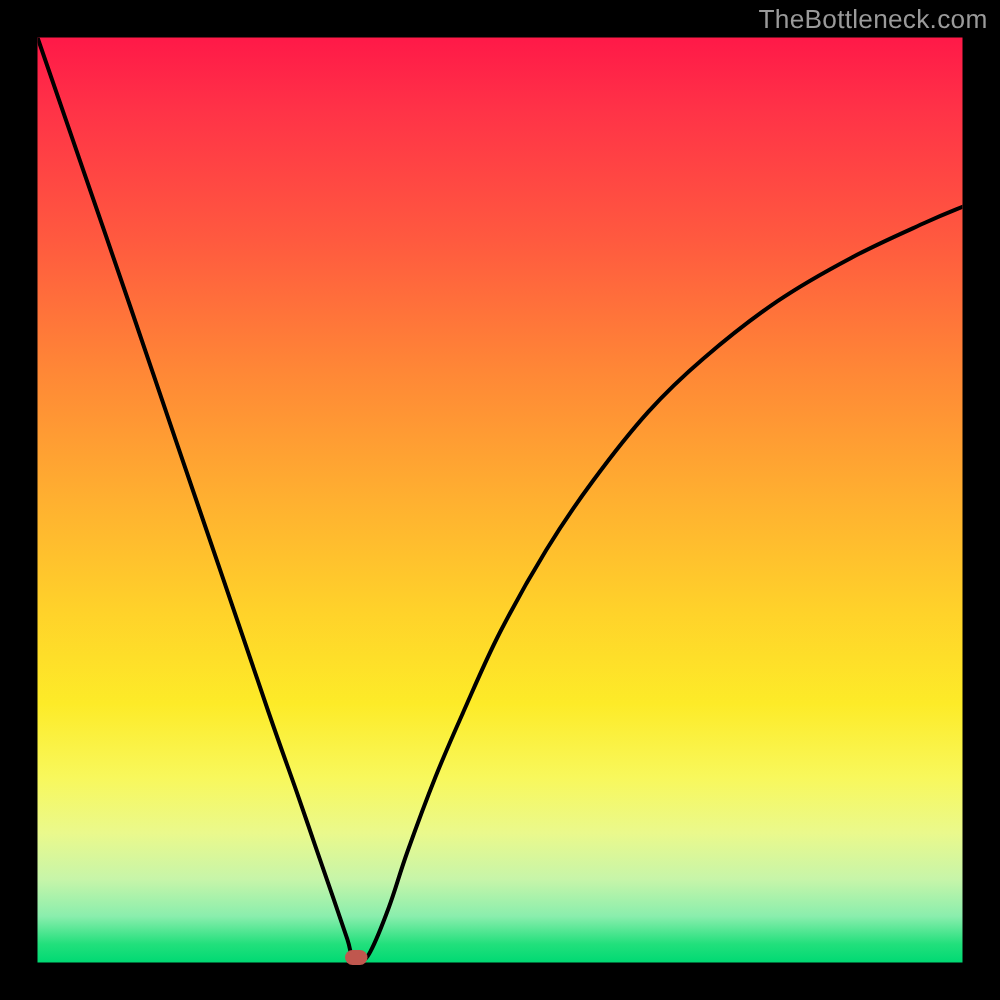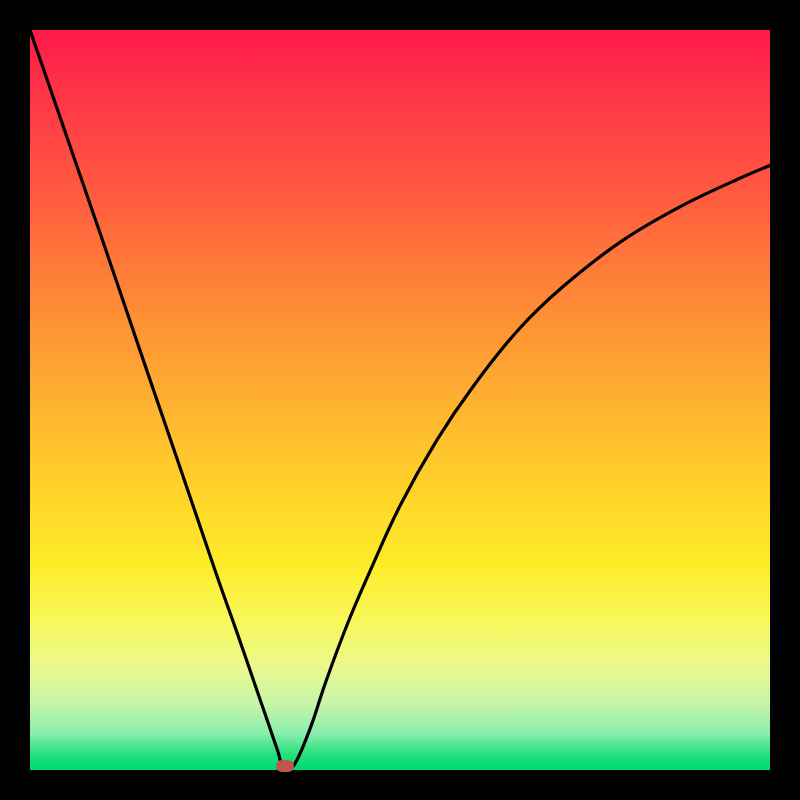--- a/index.html
+++ b/index.html
@@ -69,13 +69,14 @@
 </head>
 <body>
 
 <div class="frame">
   <div class="plot-area">
     <svg class="curve-svg" viewBox="0 0 740 740" preserveAspectRatio="none">
       <path fill="none" stroke="#000" stroke-width="3.2" stroke-linejoin="round" stroke-linecap="round" d="M 0 0 C 6.66 19.31400000000001, 23.68 68.67200000000007, 37 107.30000000000007 C 50.32 145.92800000000005, 60.68 175.70560000000003, 74 214.60000000000002 C 87.32 253.4944, 97.68 284.35240000000005, 111 323.38000000000005 C 124.32 362.40760000000006, 134.68 392.39239999999995, 148 431.41999999999996 C 161.32 470.44759999999997, 174.344 509.29760000000005, 185 540.2 C 195.656 571.1024000000001, 200.54000000000002 584.0524, 207.20000000000002 603.1 C 213.86 622.1476, 216.672 630.5688, 222 646.02 C 227.328 661.4712, 232.138 675.3536, 236.8 688.94 C 241.46200000000002 702.5264000000001, 245.236 713.3748, 247.9 721.5 C 250.56400000000002 729.6252, 249.60200000000003 731.1496000000001, 251.60000000000002 734.08 C 253.598 737.0104, 256.336 738.3127999999999, 259 737.78 C 261.664 737.2472, 262.404 738.7124, 266.4 731.12 C 270.39599999999996 723.5276, 275.87199999999996 709.9856, 281.2 695.6 C 286.528 681.2144000000001, 289.34 669.8480000000001, 296 651.2 C 302.66 632.552, 310.20799999999997 611.98, 318.2 592 C 326.192 572.02, 331.076 561.1124000000001, 340.40000000000003 540.2 C 349.72400000000005 519.2876, 358.012 499.2632, 370 475.82 C 381.988 452.3768, 393.68000000000006 431.67159999999996, 407.00000000000006 409.96 C 420.32000000000005 388.2484, 429.348 375.04679999999996, 444 355.2 C 458.652 335.3532, 472.41600000000005 317.41560000000004, 488.40000000000003 299.70000000000005 C 504.384 281.98440000000005, 514.1519999999999 272.764, 532.8 256.78 C 551.448 240.79599999999996, 570.688 225.41879999999998, 592 210.89999999999998 C 613.312 196.38119999999998, 629.888 187.442, 651.2 176.12 C 672.5120000000001 164.798, 694.4159999999999 155.32600000000002, 710.4 148 C 726.384 140.67399999999998, 734.672 137.68439999999995, 740 135.41999999999996"></path>
     </svg>
     <div class="marker" style="left: 255.3px; top: 735.56px; background: rgb(192, 87, 78);"></div>
   </div>
+  <div class="watermark">TheBottleneck.com</div>
 </div>
 
 </body></html>

